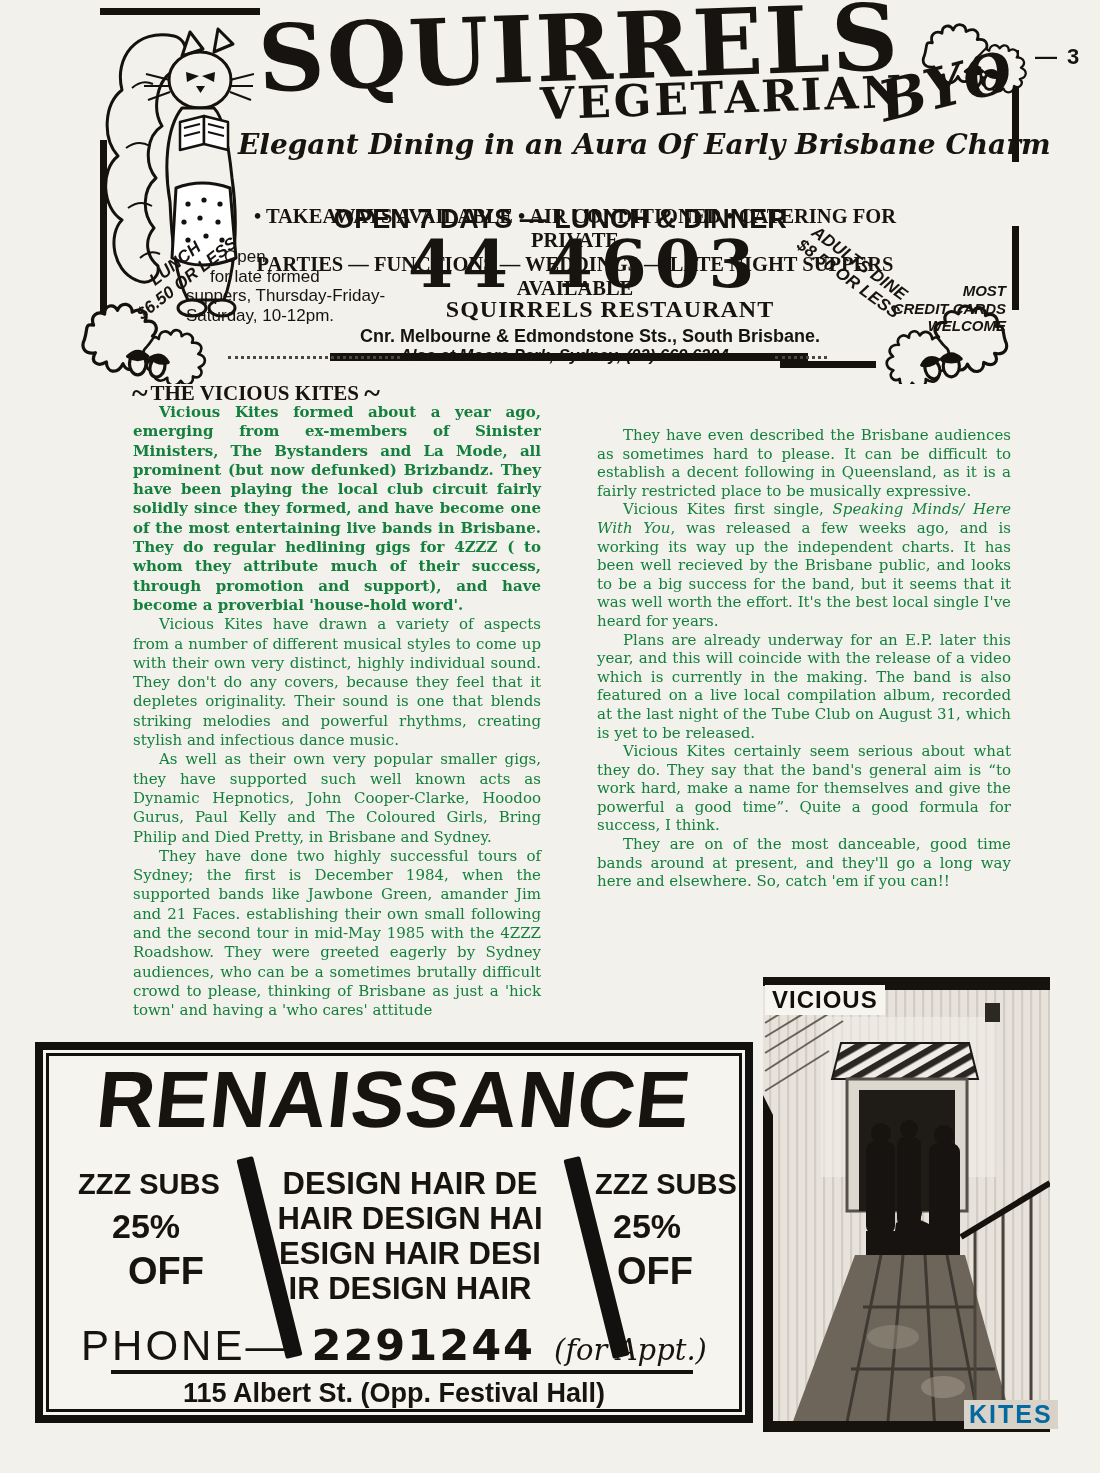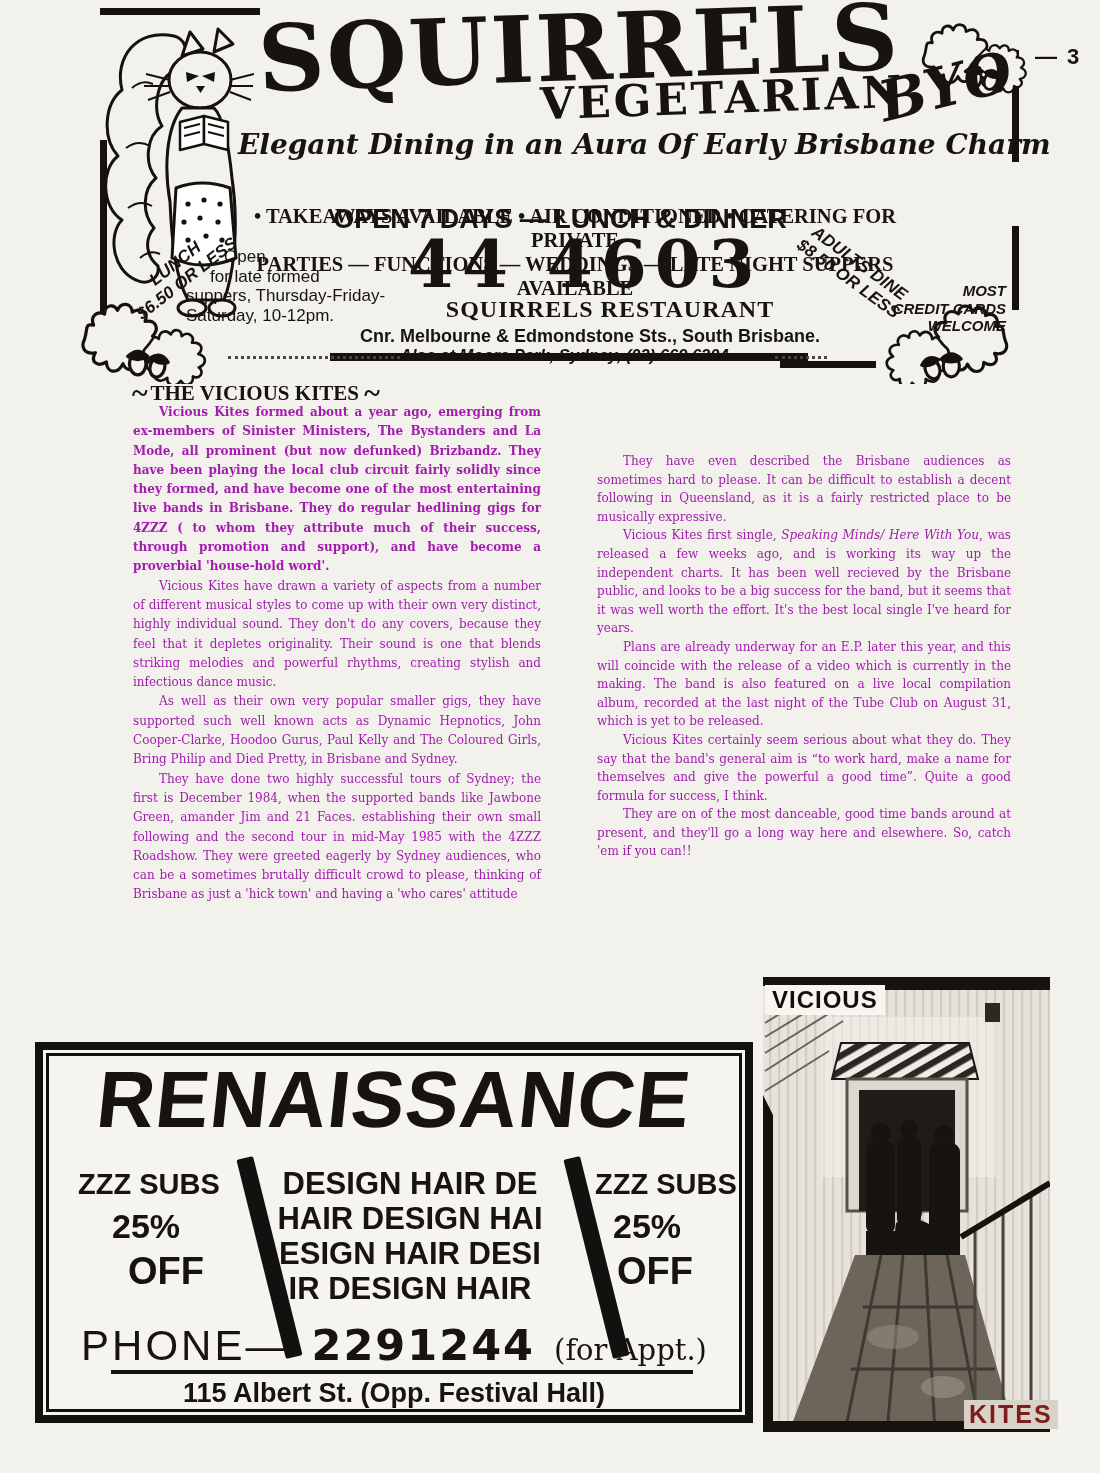--- a/index.html
+++ b/index.html
@@ -50,23 +50,23 @@
           font-family:"Liberation Sans",sans-serif;font-style:italic;font-weight:bold;
           font-size:15px;line-height:17.5px;}
 
   
   #art-title{position:absolute;left:132px;top:376px;font-family:"Liberation Serif",serif;
           font-weight:bold;font-size:21px;white-space:nowrap;}
   #art-title .tilde{font-size:30px;font-weight:bold;vertical-align:-3px;letter-spacing:-2px;}
   .col{position:absolute;}
   #colL{left:133px;top:403px;width:408px;}
   #colR{left:597px;top:420px;width:414px;}
-  .col p{margin:0;text-align:justify;font-size:12px;line-height:19.3px;color:#a21caf;}
+  .col p{margin:0;text-align:justify;font-size:15px;line-height:19.3px;color:#15803d;}
   .col p.ind{text-indent:26px;}
-  .col p.gap{margin-top:32px;}
+  .col p.gap{margin-top:6px;}
   #colL p.lead{font-weight:bold;}
   #colR{line-height:18.6px;}
   #colR p{line-height:18.6px;}
 
   
   #ren{position:absolute;left:35px;top:1042px;width:702px;height:365px;background:#f6f4ef;
        border:8px solid #131110;}
   #ren-inner{position:absolute;inset:3px;border:3px solid #131110;}
   #ren-title{position:absolute;left:0;right:0;top:10px;text-align:center;line-height:1;
        font-family:"Liberation Sans",sans-serif;font-weight:bold;font-size:80px;
@@ -82,31 +82,31 @@
   .slash{position:absolute;width:17px;height:205px;background:#131110;border-radius:2px;}
   #slashL{left:218px;top:105px;transform:rotate(-14deg);}
   #slashR{left:545px;top:105px;transform:rotate(-14deg);}
   #ren-center{position:absolute;left:212px;top:116px;width:310px;text-align:center;
        font-family:"Liberation Sans",sans-serif;font-weight:bold;font-size:31px;line-height:35px;
        white-space:nowrap;}
   #ren-phone{position:absolute;left:0;right:0;top:270px;text-align:center;white-space:nowrap;}
   #ren-phone .lbl{font-family:"Liberation Sans",sans-serif;font-size:42px;letter-spacing:3px;}
   #ren-phone .num{font-family:"DejaVu Sans",sans-serif;font-weight:bold;font-size:43px;
        letter-spacing:2px;margin-left:16px;}
-  #ren-phone .note{font-size:29px;margin-left:14px;font-family:"DejaVu Serif",serif;}
+  #ren-phone .note{font-style:italic;font-size:29px;margin-left:14px;font-family:"DejaVu Serif",serif;}
   #ren-rule{position:absolute;left:68px;top:320px;width:582px;height:4px;background:#131110;}
   #ren-addr{position:absolute;left:0;right:0;top:328px;text-align:center;
        font-family:"Liberation Sans",sans-serif;font-weight:bold;font-size:27px;}
 
   
   #photo{position:absolute;left:763px;top:977px;width:287px;height:455px;margin:0;}
   #lab-vicious{position:absolute;left:765px;top:985px;background:#f7f5f0;color:#121009;
        font-family:"Liberation Sans",sans-serif;font-weight:bold;font-size:24px;letter-spacing:1px;
        padding:1px 7px;}
-  #lab-kites{position:absolute;left:964px;top:1400px;background:#d8d2c8;color:#7f1d1d;
+  #lab-kites{position:absolute;left:964px;top:1400px;background:#d8d2c8;color:#0369a1;
        font-family:"Liberation Sans",sans-serif;font-weight:bold;font-size:25px;letter-spacing:2px;
        padding:0 5px;}
 </style>
 </head>
 <body>
 
 <div class="page">
 
   <div id="pagenum">— 3</div>
 

